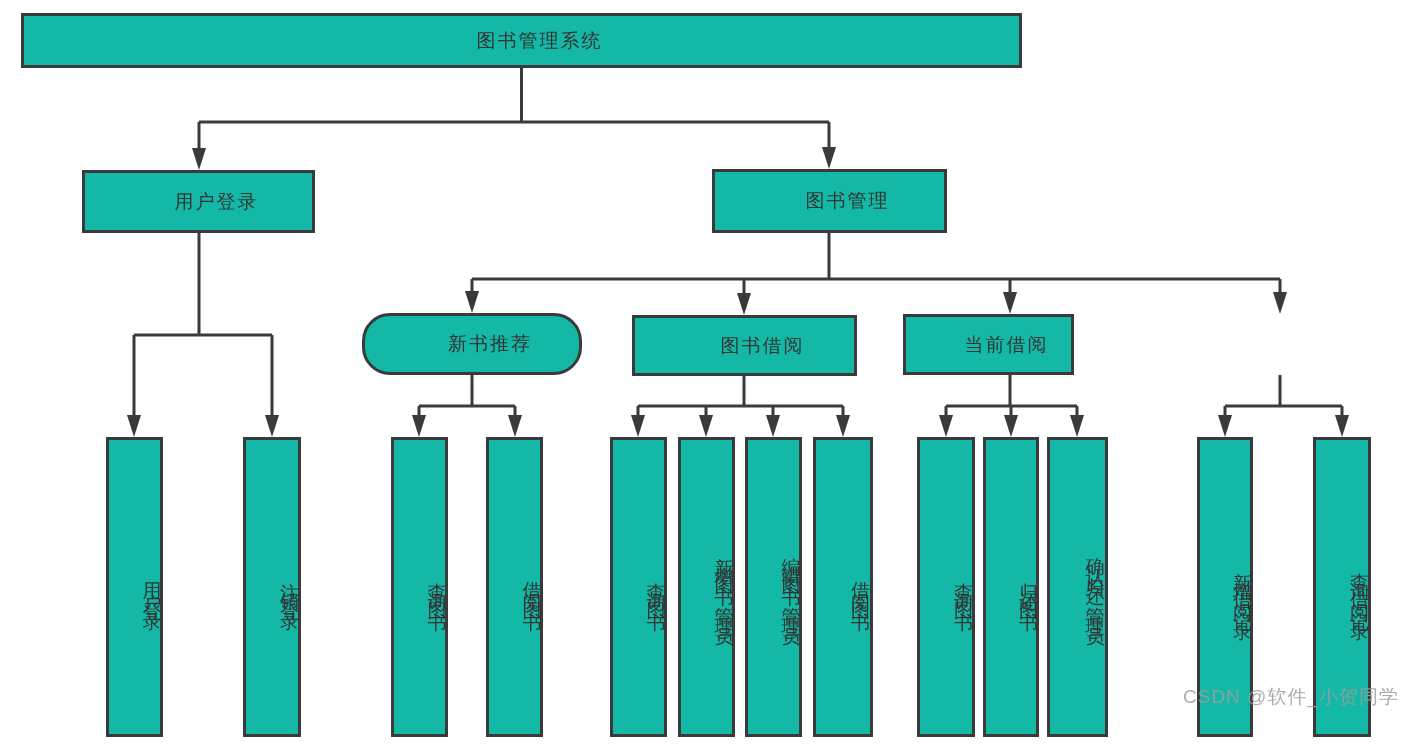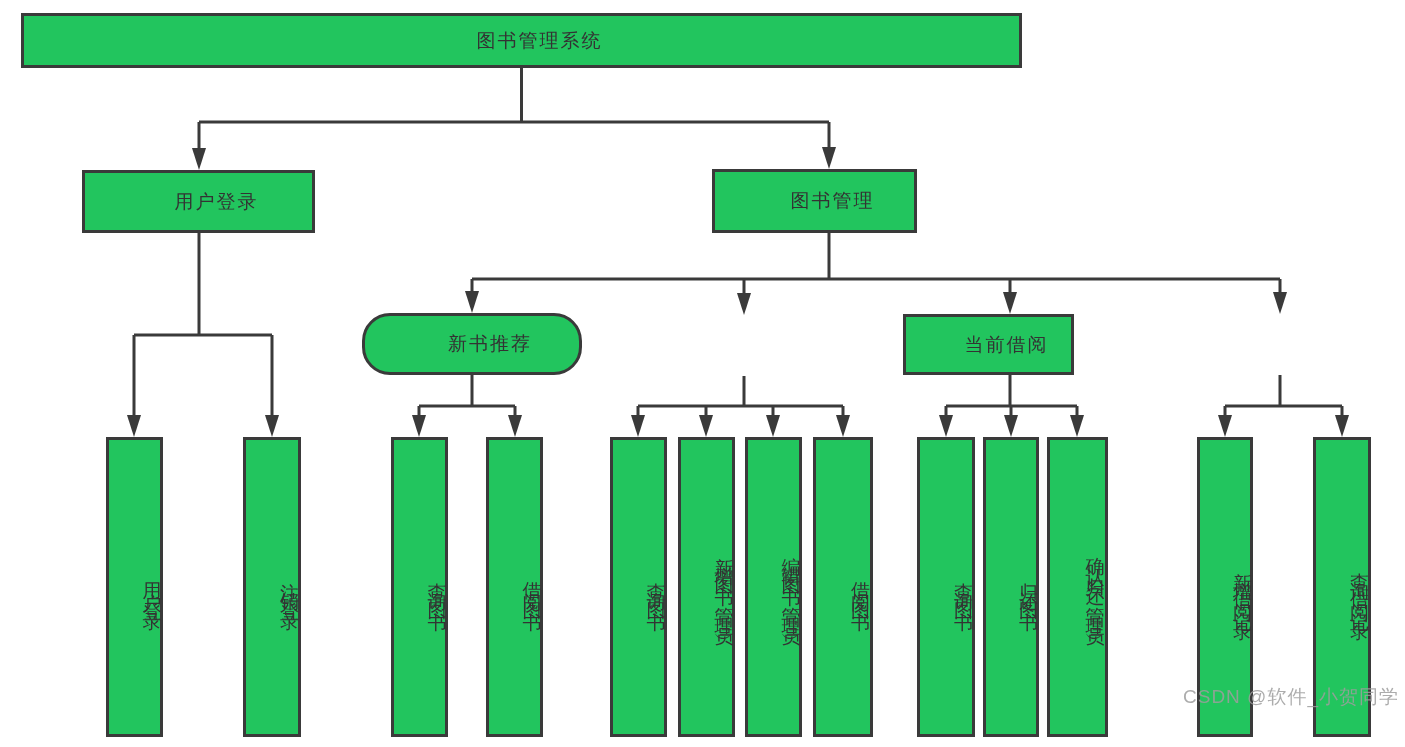--- a/index.html
+++ b/index.html
@@ -20,21 +20,21 @@
     left: 0;
     top: 0;
     width: 1405px;
     height: 747px;
     pointer-events: none;
   }
   .node {
     position: absolute;
     box-sizing: border-box;
     border: 3px solid #3a3a3a;
-    background: #22c55e;
+    background: #14b8a6;
     color: #333333;
     display: flex;
     align-items: center;
     justify-content: center;
     text-align: center;
     padding-left: 36px;
   }
   .hnode {
     font-size: 19px;
     letter-spacing: 2px;
@@ -52,21 +52,21 @@
     top: 684px;
     font-size: 19px;
     color: rgba(158, 158, 158, 0.85);
     letter-spacing: 1px;
     white-space: nowrap;
   }
 
   
   #n-root        { left: 21px;   top: 13px;  width: 1001px; height: 55px; }
   #n-user-login  { left: 82px;   top: 170px; width: 233px;  height: 63px; }
-  #n-book-mgmt   { left: 712px;  top: 169px; width: 205px;  height: 64px; }
+  #n-book-mgmt   { left: 712px;  top: 169px; width: 235px;  height: 64px; }
 
   #n-new-book    { left: 362px;  top: 313px; width: 220px;  height: 62px; border-radius: 28px; }
   #n-borrowing   { left: 632px;  top: 315px; width: 225px;  height: 61px; }
   #n-current     { left: 903px;  top: 314px; width: 171px;  height: 61px; }
   #n-records     { left: 1173px; top: 314px; width: 214px;  height: 61px; }
 
   .leaf { top: 437px; height: 300px; }
   #n-ul-login    { left: 106px;  width: 57px; }
   #n-ul-logout   { left: 243px;  width: 58px; }
   #n-nb-query    { left: 391px;  width: 57px; }
@@ -132,20 +132,21 @@
       <polygon points="1335,415 1349,415 1342,437"></polygon>
     </g>
   </svg>
 
   <div class="node hnode" id="n-root">图书管理系统</div>
 
   <div class="node hnode" id="n-user-login">用户登录</div>
   <div class="node hnode" id="n-book-mgmt">图书管理</div>
 
   <div class="node hnode" id="n-new-book">新书推荐</div>
+  <div class="node hnode" id="n-borrowing">图书借阅</div>
   <div class="node hnode" id="n-current">当前借阅</div>
 
   <div class="node vnode leaf" id="n-ul-login">用户登录</div>
   <div class="node vnode leaf" id="n-ul-logout">注销登录</div>
 
   <div class="node vnode leaf" id="n-nb-query">查询图书</div>
   <div class="node vnode leaf" id="n-nb-borrow">借阅图书</div>
 
   <div class="node vnode leaf" id="n-bb-query">查询图书</div>
   <div class="node vnode leaf" id="n-bb-add">新增图书（管理员）</div>

